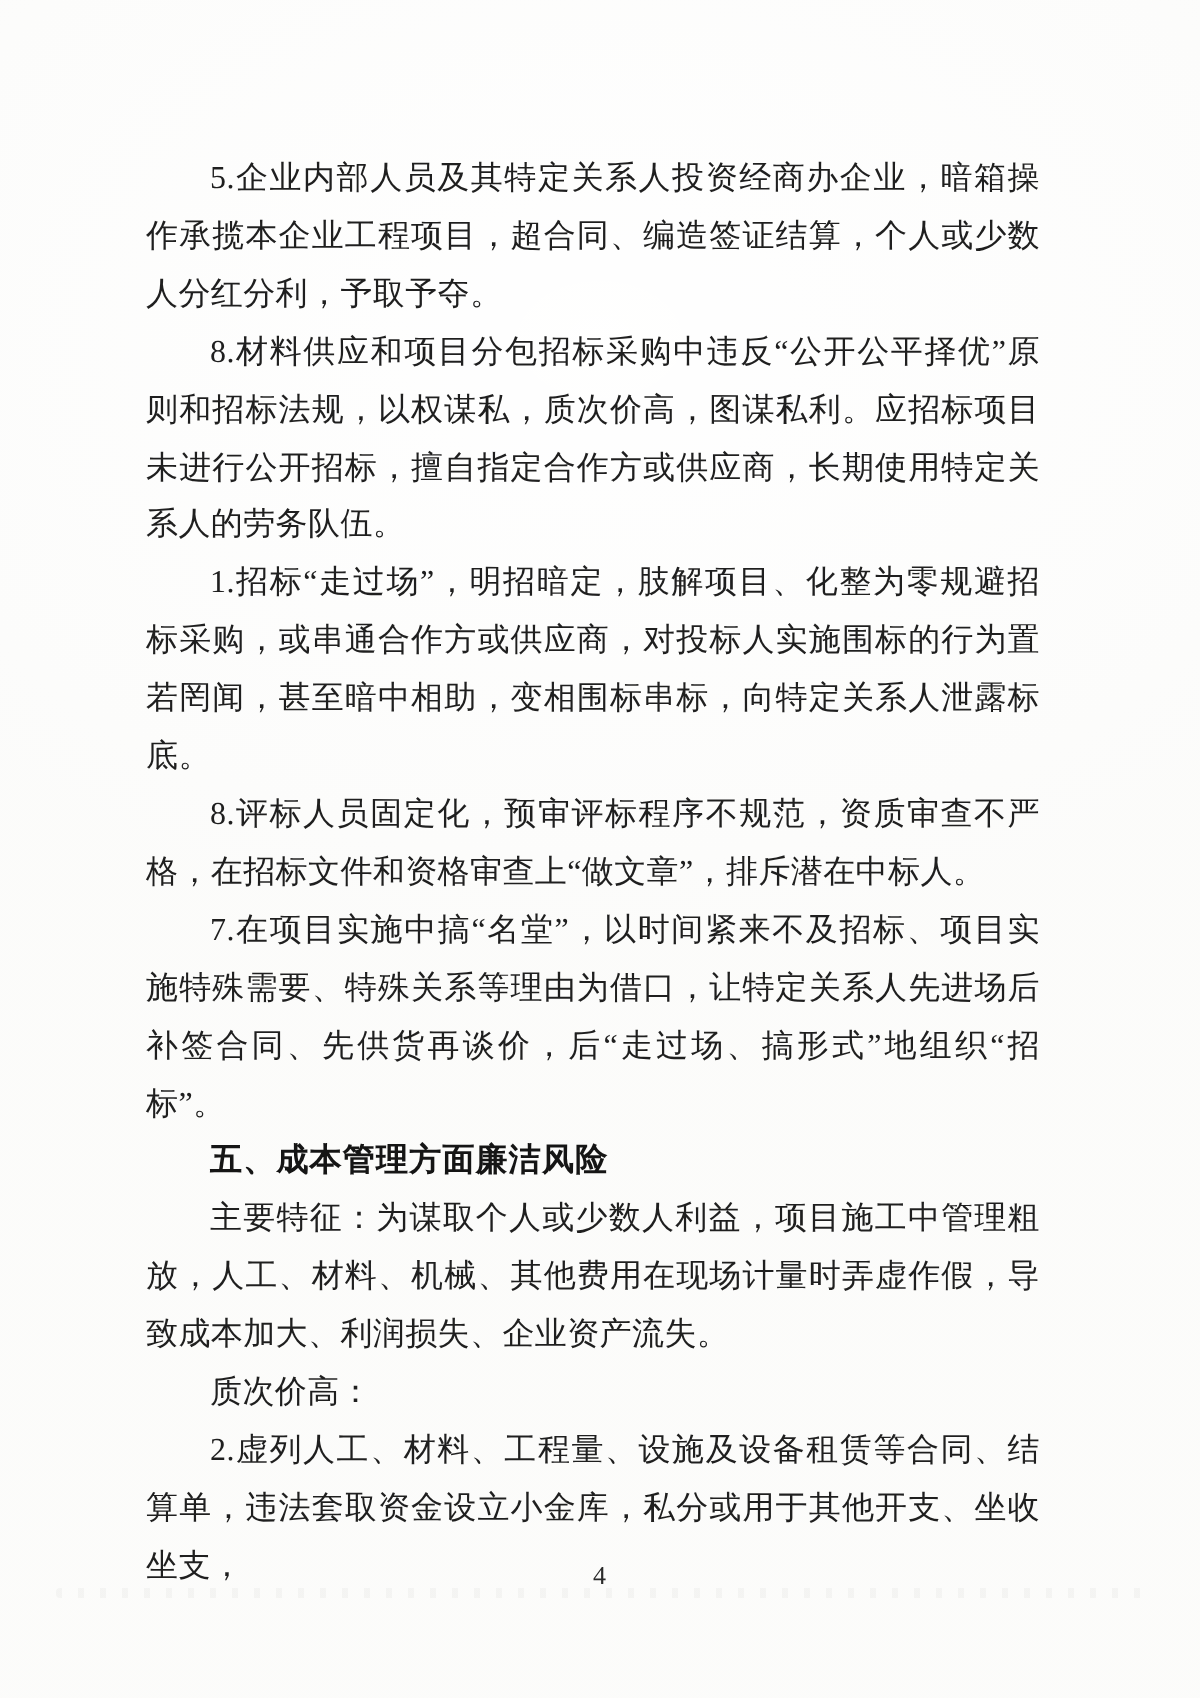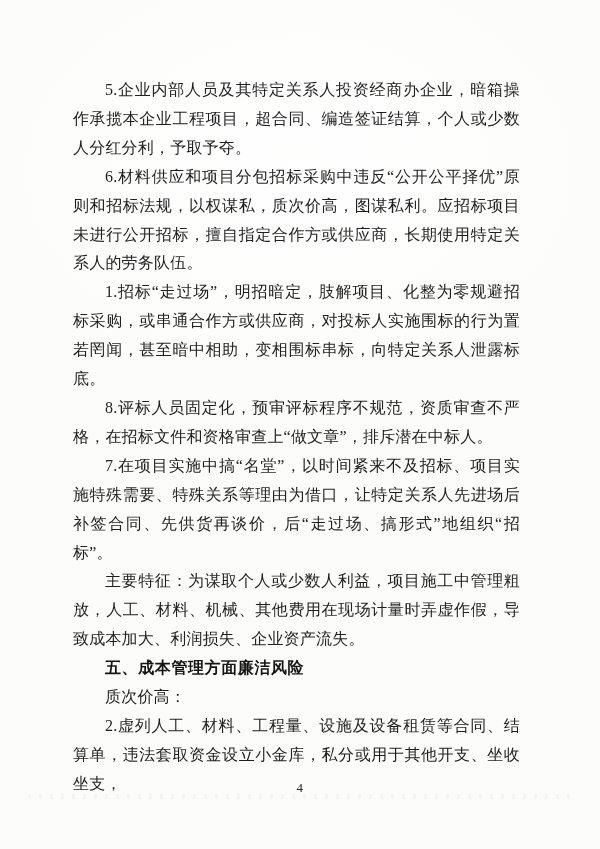--- a/index.html
+++ b/index.html
@@ -72,31 +72,31 @@
   }
 </style>
 </head>
 <body>
 
 <div class="page">
 
   <div class="content">
     <p class="para">5.企业内部人员及其特定关系人投资经商办企业，暗箱操作承揽本企业工程项目，超合同、编造签证结算，个人或少数人分红分利，予取予夺。</p>
 
-    <p class="para">6.材料供应和项目分包招标采购中违反“公开公平择优”原则和招标法规，以权谋私，质次价高，图谋私利。应招标项目未进行公开招标，擅自指定合作方或供应商，长期使用特定关系人的劳务队伍。</p>
+    <p class="para">8.材料供应和项目分包招标采购中违反“公开公平择优”原则和招标法规，以权谋私，质次价高，图谋私利。应招标项目未进行公开招标，擅自指定合作方或供应商，长期使用特定关系人的劳务队伍。</p>
 
     <p class="para">1.招标“走过场”，明招暗定，肢解项目、化整为零规避招标采购，或串通合作方或供应商，对投标人实施围标的行为置若罔闻，甚至暗中相助，变相围标串标，向特定关系人泄露标底。</p>
 
     <p class="para">8.评标人员固定化，预审评标程序不规范，资质审查不严格，在招标文件和资格审查上“做文章”，排斥潜在中标人。</p>
 
     <p class="para">7.在项目实施中搞“名堂”，以时间紧来不及招标、项目实施特殊需要、特殊关系等理由为借口，让特定关系人先进场后补签合同、先供货再谈价，后“走过场、搞形式”地组织“招标”。</p>
 
+    <p class="para heading">五、成本管理方面廉洁风险</p>
+
     <p class="para">主要特征：为谋取个人或少数人利益，项目施工中管理粗放，人工、材料、机械、其他费用在现场计量时弄虚作假，导致成本加大、利润损失、企业资产流失。</p>
-
-    <p class="para heading">五、成本管理方面廉洁风险</p>
 
     <p class="para">质次价高：</p>
 
 
     <p class="para">2.虚列人工、材料、工程量、设施及设备租赁等合同、结算单，违法套取资金设立小金库，私分或用于其他开支、坐收坐支，</p>
   </div>
 
   <div class="scan-artifact"></div>
 
   <div class="page-number">4</div>

